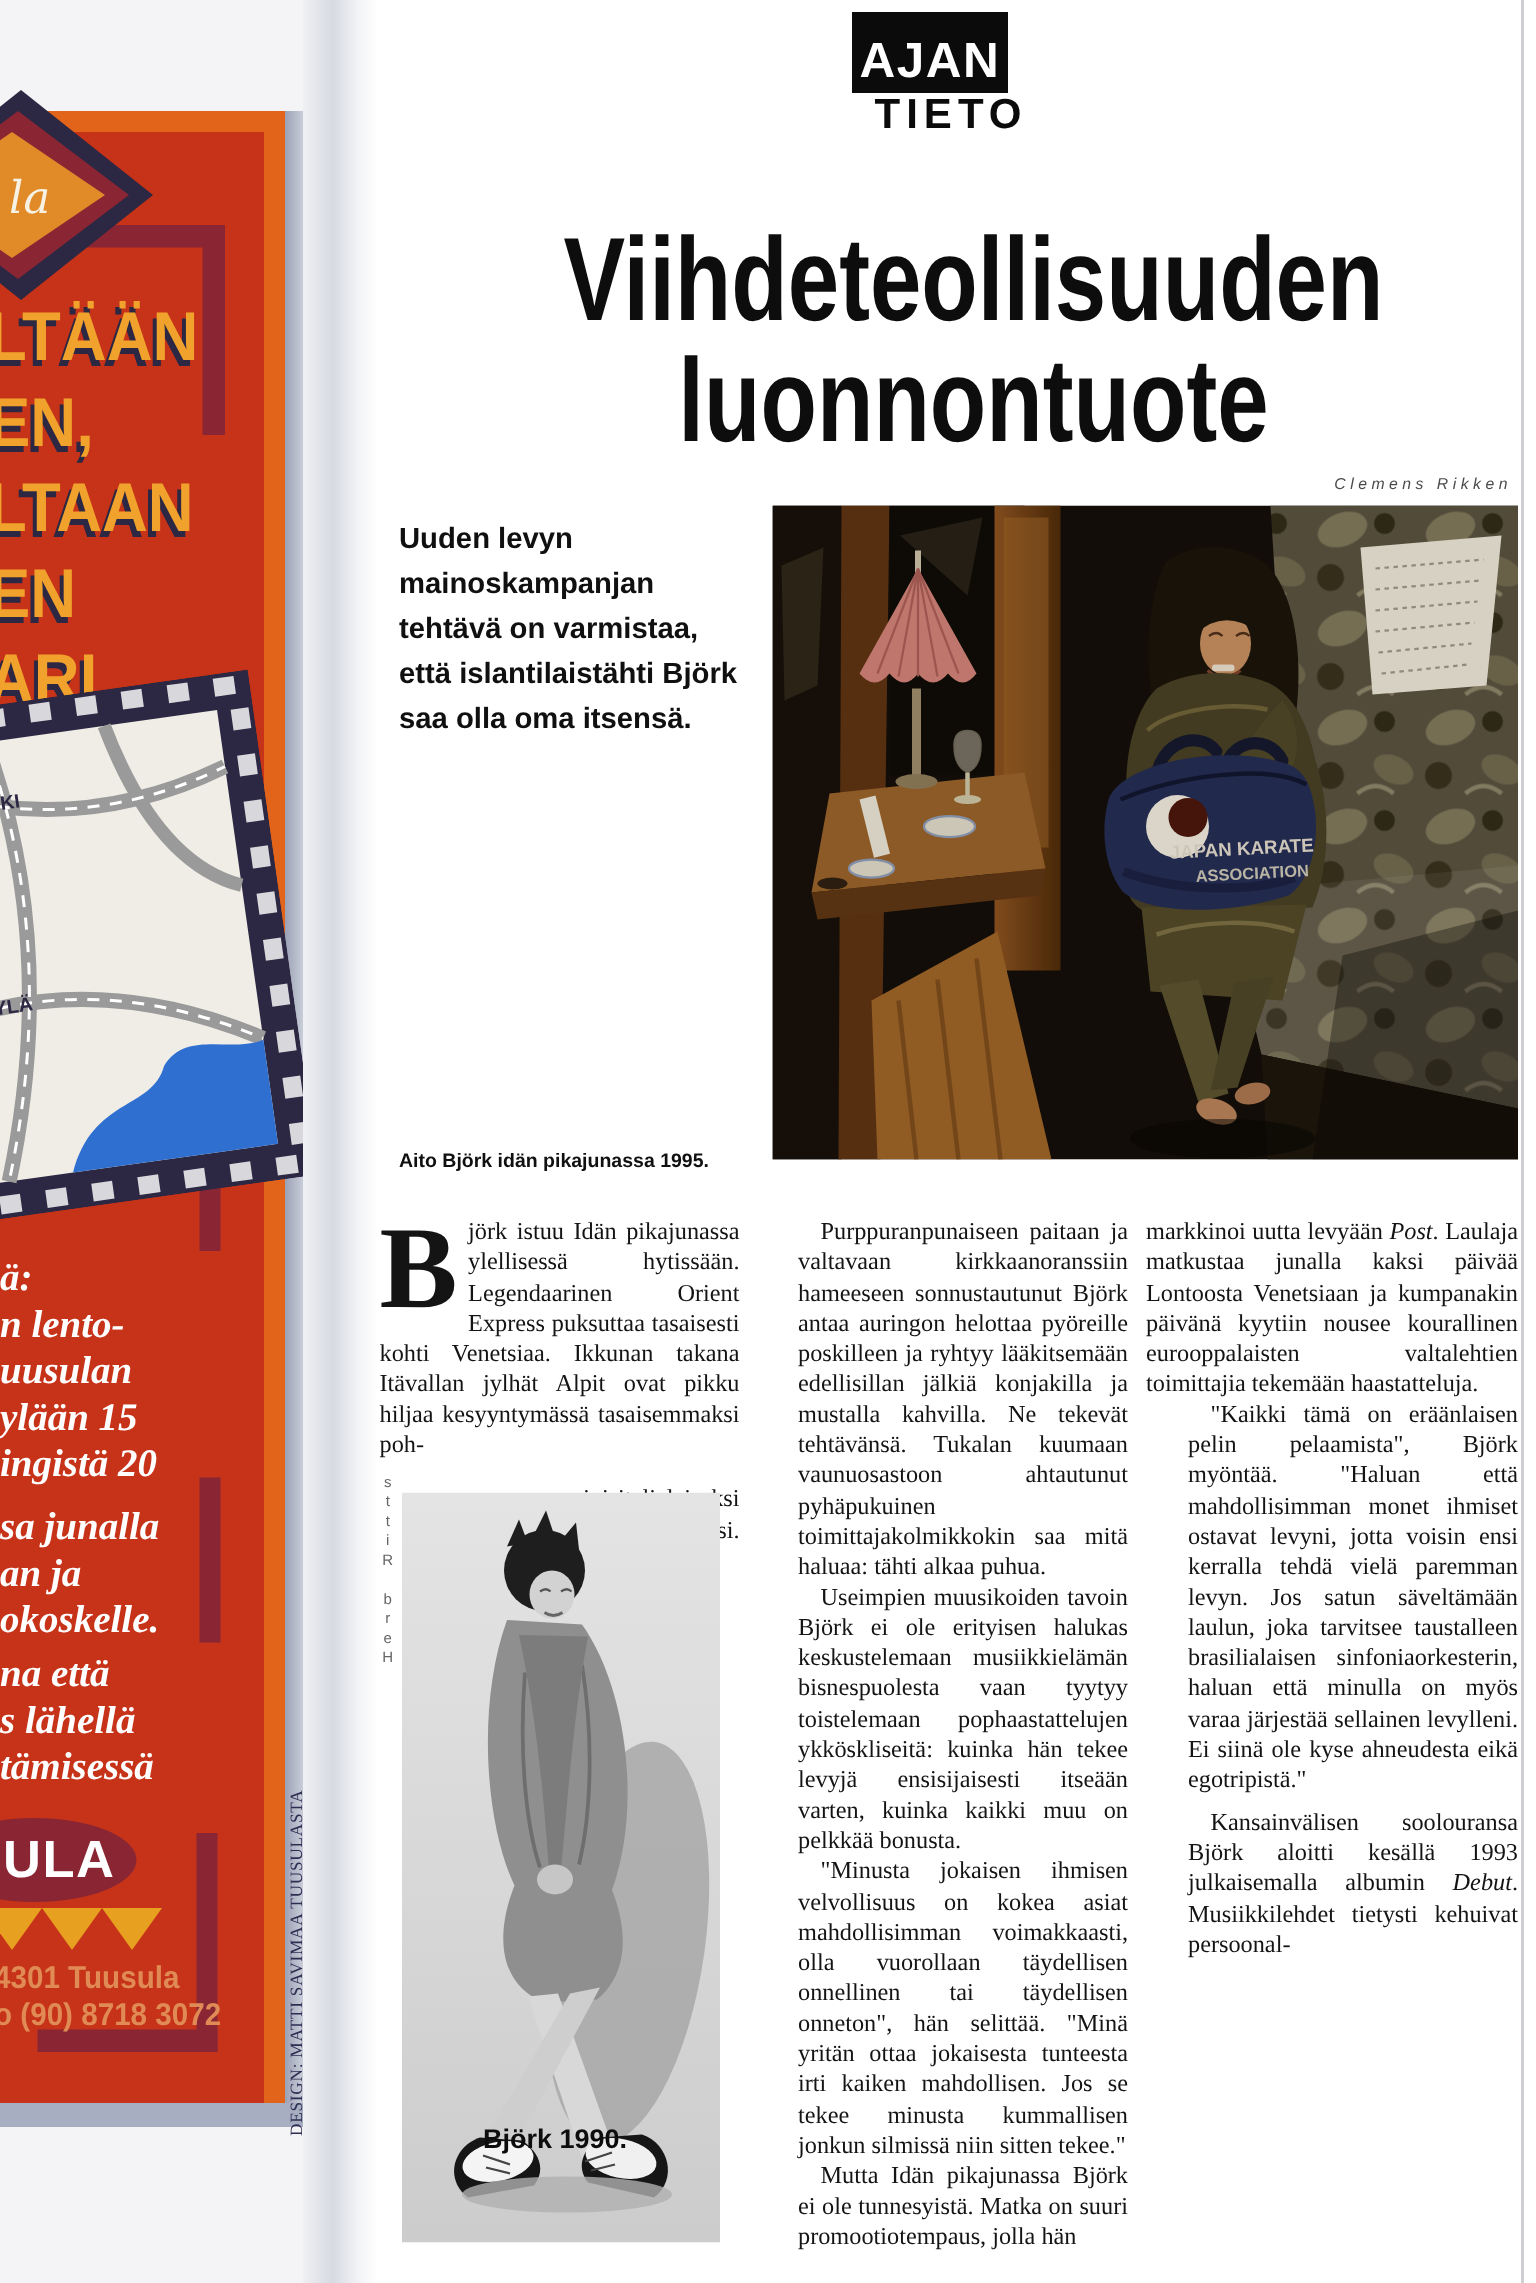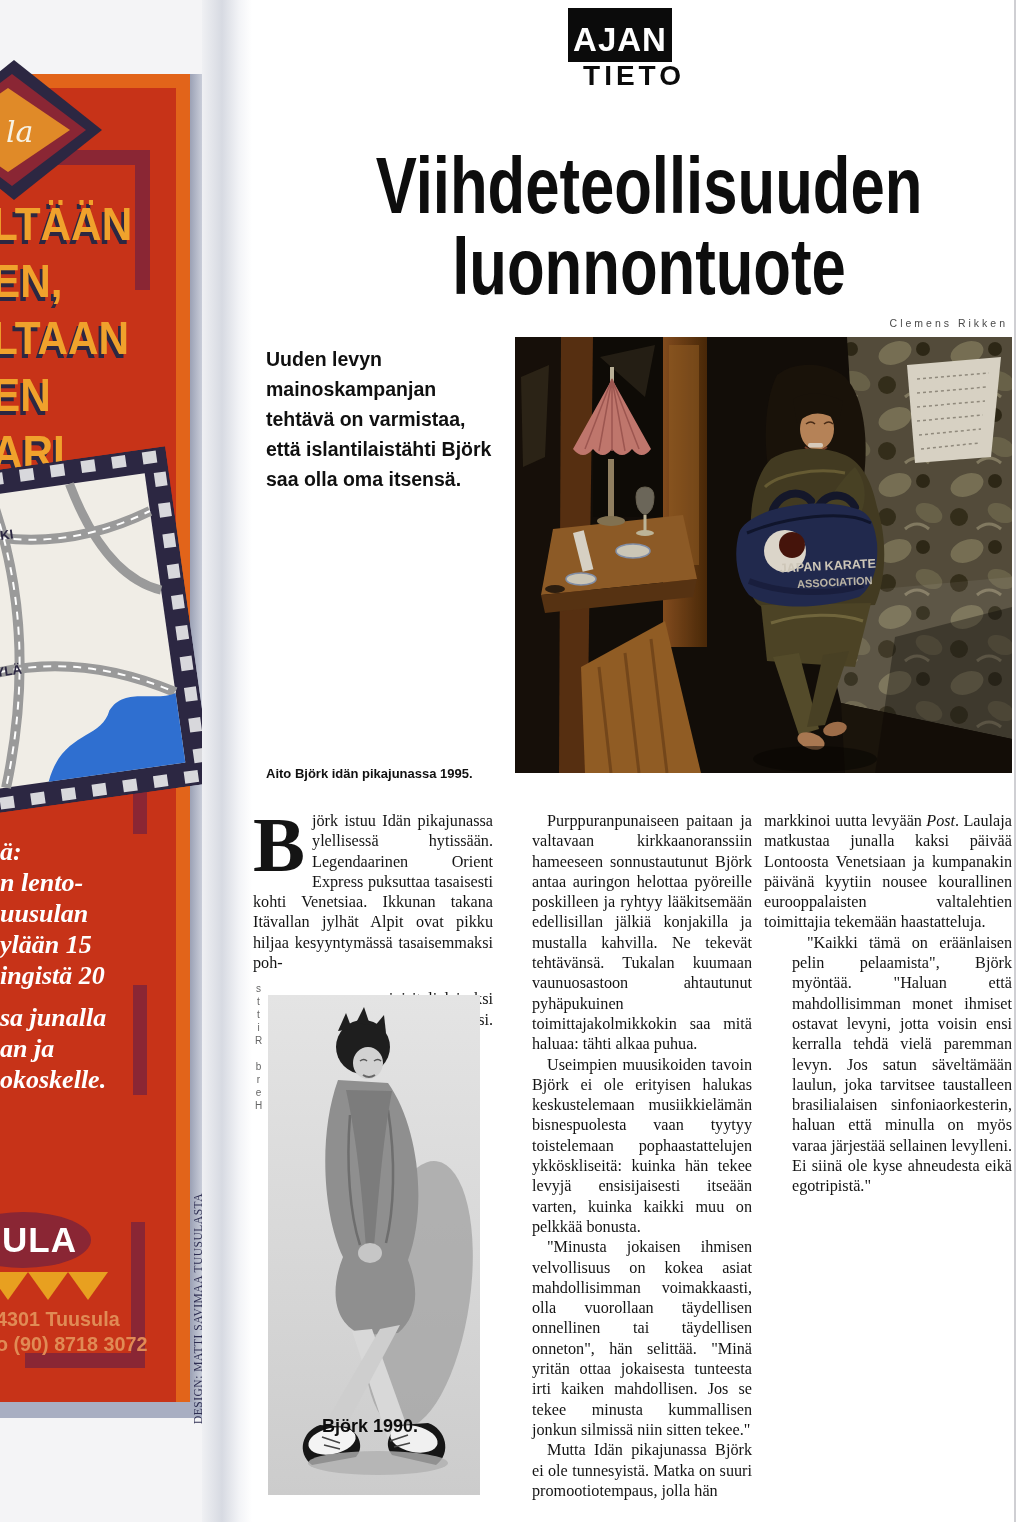--- a/index.html
+++ b/index.html
@@ -34,21 +34,21 @@
 
   
   .masthead-box{left:568px;top:8px;width:104px;height:54px;background:#0b0b0b;color:#fff;
                 text-align:center;font-weight:bold;font-size:33px;line-height:64px;letter-spacing:1px;}
   .masthead-sub{left:568px;top:60px;width:132px;text-align:center;color:#0b0b0b;
                 font-weight:bold;font-size:28px;letter-spacing:4px;}
   .title{left:250px;top:133px;width:774px;text-align:center;color:#0d0d0d;
          font-weight:bold;font-size:79px;line-height:81px;}
   .title span{display:block;transform:scaleX(.78);transform-origin:50% 50%;}
   .photo-credit{left:704px;top:317px;width:304px;text-align:right;color:#4a4a4a;
-                font-size:10.5px;letter-spacing:3px;}
+                font-size:10.5px;letter-spacing:3px;font-style:italic;}
   .lead{left:266px;top:344px;width:230px;color:#101010;font-weight:bold;
         font-size:19.5px;line-height:30px;}
   .main-photo{left:515px;top:337px;width:497px;height:436px;}
   .main-caption{left:266px;top:766px;width:260px;color:#101010;font-weight:bold;font-size:13px;}
 
   .col{top:811px;font-family:"Liberation Serif",serif;font-size:16.2px;line-height:20.3px;
        color:#141414;text-align:justify;}
   .col p{margin:0;}
   .col .indent{text-indent:15px;margin-left:28px;}
   .dropcap{float:left;font-family:"Liberation Serif",serif;font-weight:bold;font-size:78px;
@@ -124,20 +124,25 @@
       <div>n lento-</div>
       <div>uusulan</div>
       <div>ylään 15</div>
       <div>ingistä 20</div>
     </div>
     <div class="abs ad-script" style="left:0;top:1002px;">
       <div>sa junalla</div>
       <div>an ja</div>
       <div>okoskelle.</div>
     </div>
+    <div class="abs ad-script" style="left:0;top:1100px;">
+      <div>na että</div>
+      <div>s lähellä</div>
+      <div>tämisessä</div>
+    </div>
 
     <div class="abs ad-oval">
       <span>ULA</span>
     </div>
     <svg class="abs" style="left:-12px;top:1272px;" width="122" height="30" viewBox="0 0 122 30">
       <polygon points="0,0 40,0 20,28" fill="#e8a020"></polygon>
       <polygon points="40,0 80,0 60,28" fill="#e8a020"></polygon>
       <polygon points="80,0 120,0 100,28" fill="#e8a020"></polygon>
     </svg>
     <div class="abs ad-address" style="left:-4px;top:1306px;">4301 Tuusula</div>
@@ -273,20 +278,21 @@
     <p class="indent">Purppuranpunaiseen paitaan ja valtavaan kirkkaanoranssiin hameeseen sonnustautunut Björk antaa auringon helottaa pyöreille poskilleen ja ryhtyy lääkitsemään edellisillan jälkiä konjakilla ja mustalla kahvilla. Ne tekevät tehtävänsä. Tukalan kuumaan vaunuosastoon ahtautunut pyhäpukuinen toimittajakolmikkokin saa mitä haluaa: tähti alkaa puhua.</p>
     <p class="indent">Useimpien muusikoiden tavoin Björk ei ole erityisen halukas keskustelemaan musiikkielämän bisnespuolesta vaan tyytyy toistelemaan pophaastattelujen ykköskliseitä: kuinka hän tekee levyjä ensisijaisesti itseään varten, kuinka kaikki muu on pelkkää bonusta.</p>
     <p class="indent">"Minusta jokaisen ihmisen velvollisuus on kokea asiat mahdollisimman voimakkaasti, olla vuorollaan täydellisen onnellinen tai täydellisen onneton", hän selittää. "Minä yritän ottaa jokaisesta tunteesta irti kaiken mahdollisen. Jos se tekee minusta kummallisen jonkun silmissä niin sitten tekee."</p>
     <p class="indent">Mutta Idän pikajunassa Björk ei ole tunnesyistä. Matka on suuri promootiotempaus, jolla hän</p>
   </div>
 
   <div class="abs col col3">
     <p><span>markkinoi uutta levyään </span><em>Post</em><span>. Laulaja matkustaa junalla kaksi päivää Lontoosta Venetsiaan ja kumpanakin päivänä kyytiin nousee kourallinen eurooppalaisten valtalehtien toimittajia tekemään haastatteluja.</span></p>
     <p class="indent">"Kaikki tämä on eräänlaisen pelin pelaamista", Björk myöntää. "Haluan että mahdollisimman monet ihmiset ostavat levyni, jotta voisin ensi kerralla tehdä vielä paremman levyn. Jos satun säveltämään laulun, joka tarvitsee taustalleen brasilialaisen sinfoniaorkesterin, haluan että minulla on myös varaa järjestää sellainen levylleni. Ei siinä ole kyse ahneudesta eikä egotripistä."</p>
     <div class="sectgap"></div>
+    <p class="indent"><span>Kansainvälisen soolouransa Björk aloitti kesällä 1993 julkaisemalla albumin </span><em>Debut</em><span>. Musiikkilehdet tietysti kehuivat persoonal-</span></p>
   </div>
 
   <div class="abs herb">sttiR breH</div>
 
   <svg class="abs bw-photo" viewBox="0 0 212 500">
     <defs>
       <linearGradient id="bwbg" x1="0" y1="0" x2="0" y2="1">
         <stop offset="0" stop-color="#e4e4e4"></stop>
           <stop offset="1" stop-color="#cccccc"></stop>
       </linearGradient>

